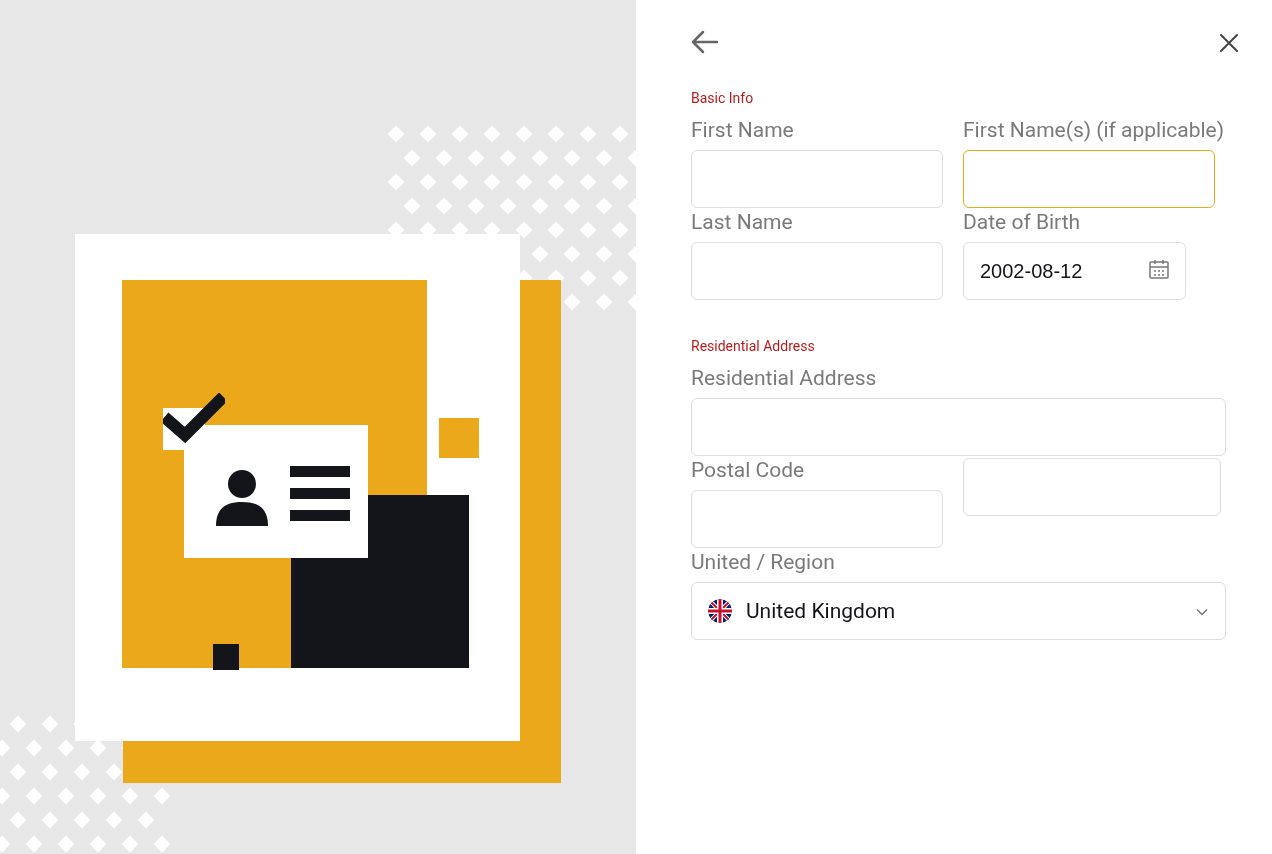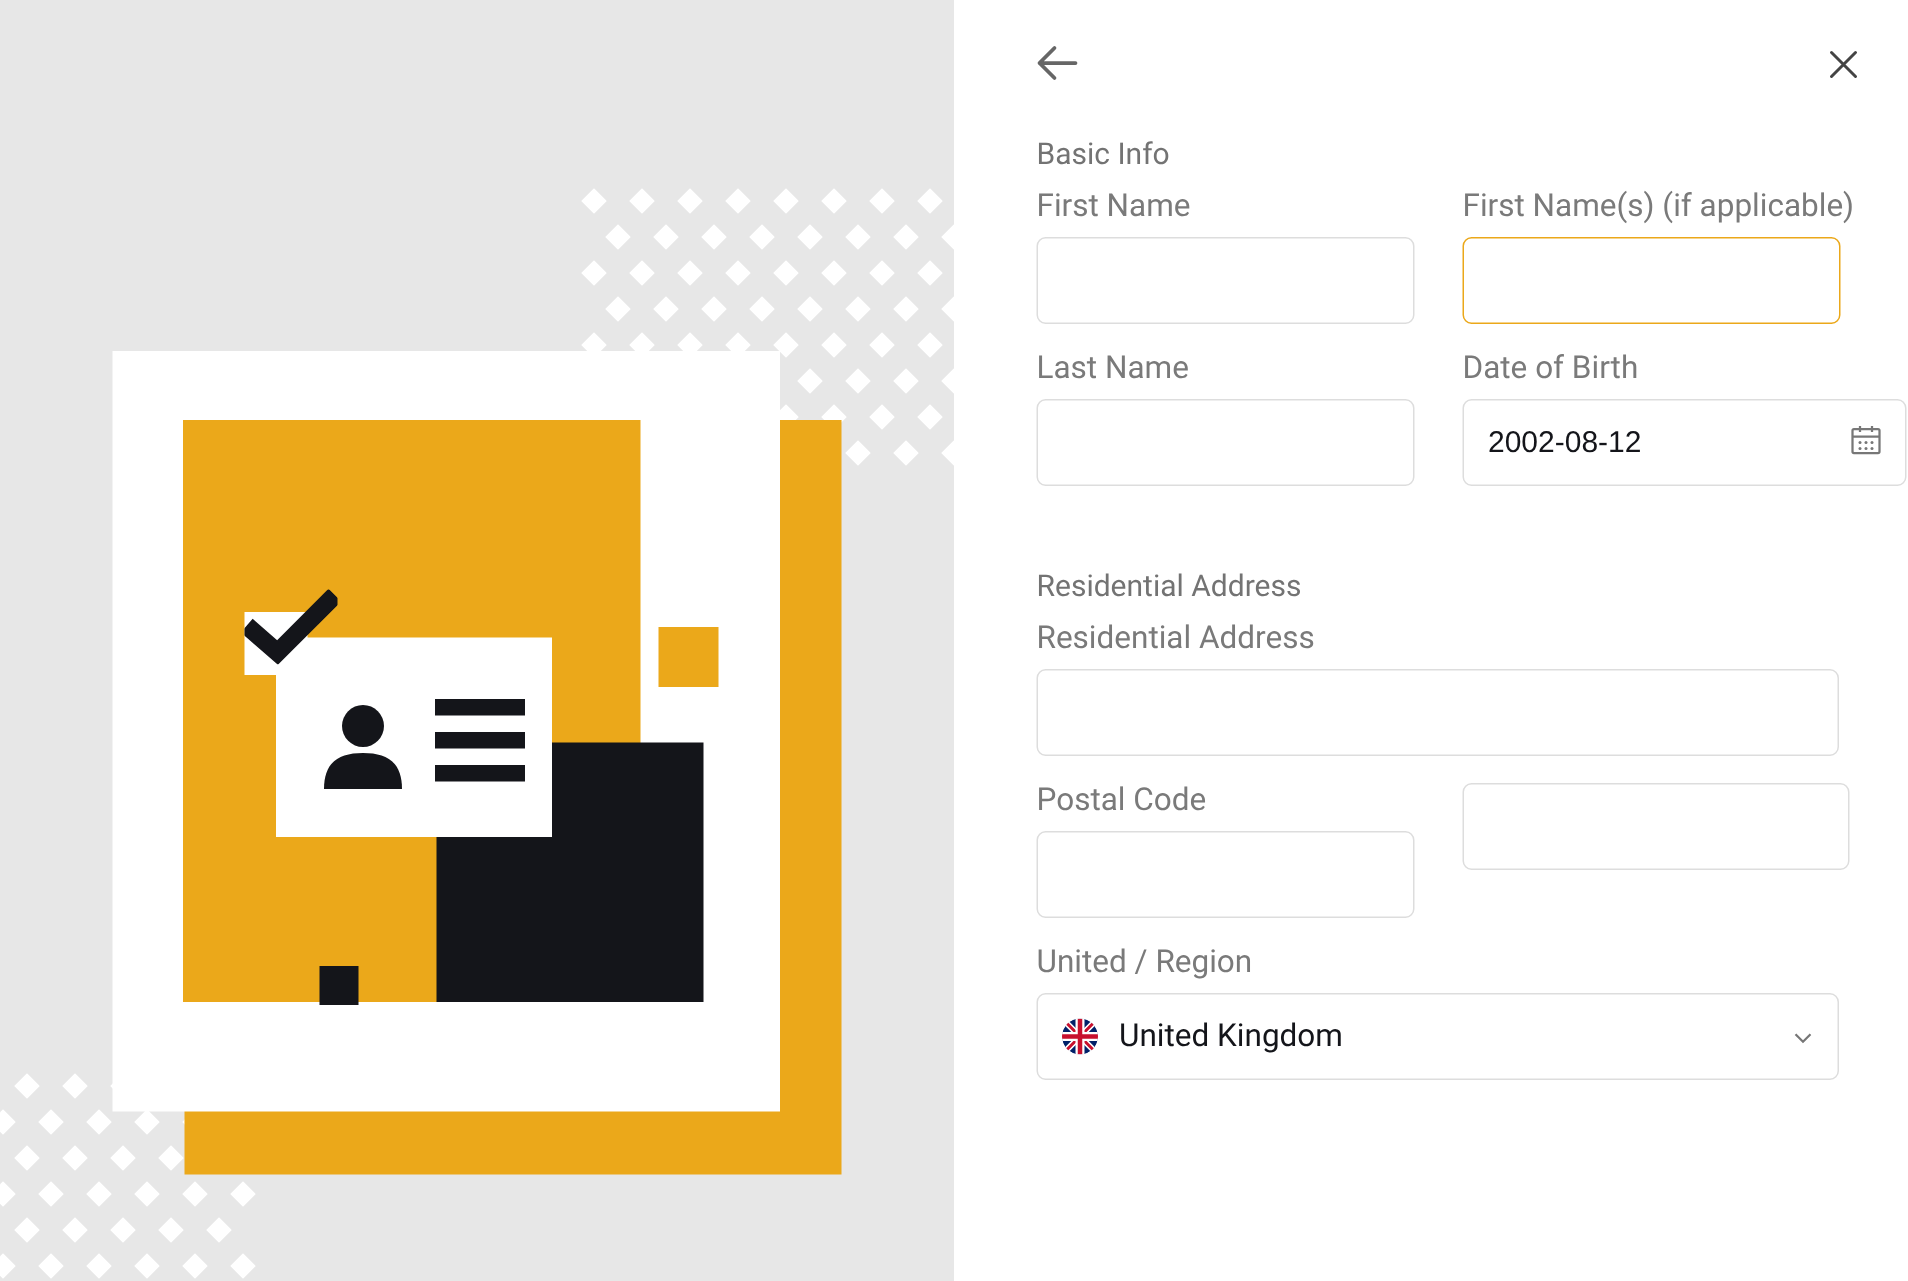--- a/index.html
+++ b/index.html
@@ -131,29 +131,29 @@
     color: #444;
   }
   .title {
     font-size: 30px;
     font-weight: 700;
     color: #14151a;
     margin-bottom: 48px;
     letter-spacing: -0.5px;
   }
   .section-label {
-    font-size: 20px;
-    color: #737373;
+    font-size: 14px;
+    color: #b91c1c;
     margin-bottom: 12px;
     font-weight: 400;
   }
   .form-row {
     display: flex;
-    gap: 32px;
-    margin-bottom: 18px;
+    gap: 20px;
+    margin-bottom: 2px;
   }
   .form-group {
     display: flex;
     flex-direction: column;
   }
   .form-group label {
     font-size: 21px;
     color: #7a7a7a;
     margin-bottom: 8px;
     font-weight: 400;
@@ -169,21 +169,21 @@
     background: #fff;
     outline: none;
   }
   .input:focus, .input.focused {
     border-color: #eba81a;
   }
   .input-w-sm { width: 252px; }
   .input-w-full { width: 535px; }
   .date-wrap {
     position: relative;
-    width: 296px;
+    width: 223px;
   }
   .date-wrap .input { width: 100%; padding-right: 48px; }
   .calendar-icon {
     position: absolute;
     right: 16px;
     top: 50%;
     transform: translateY(-50%);
     color: #777;
     pointer-events: none;
   }

